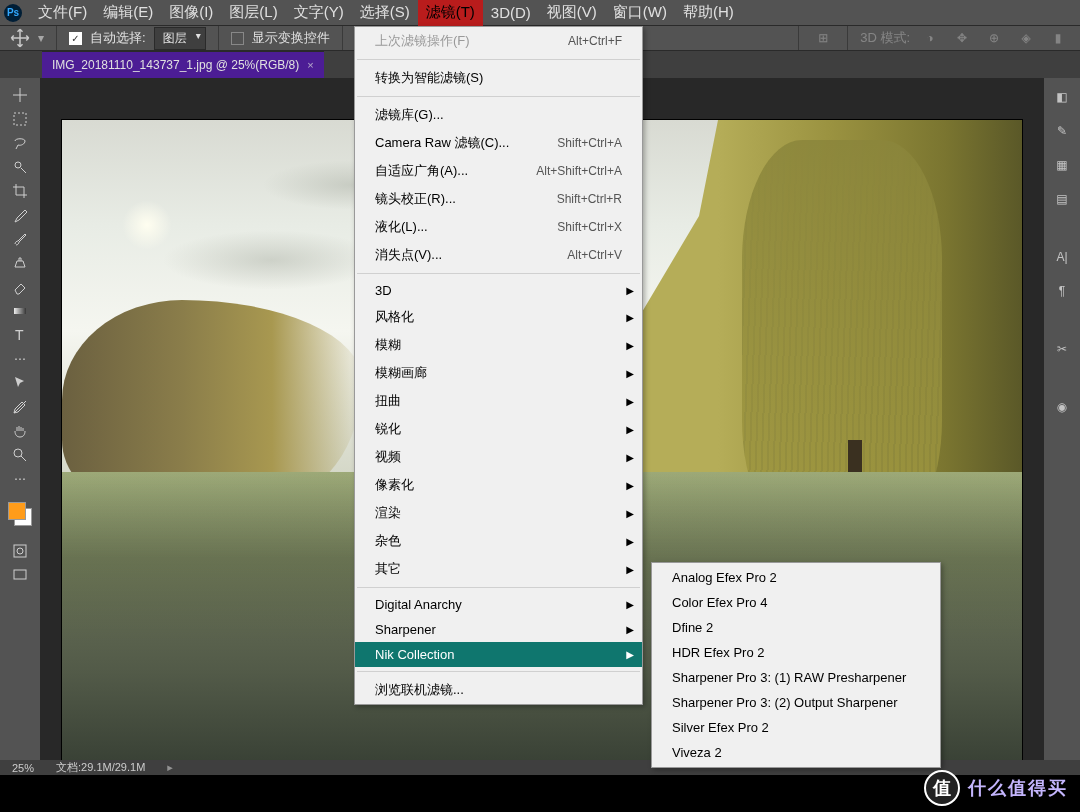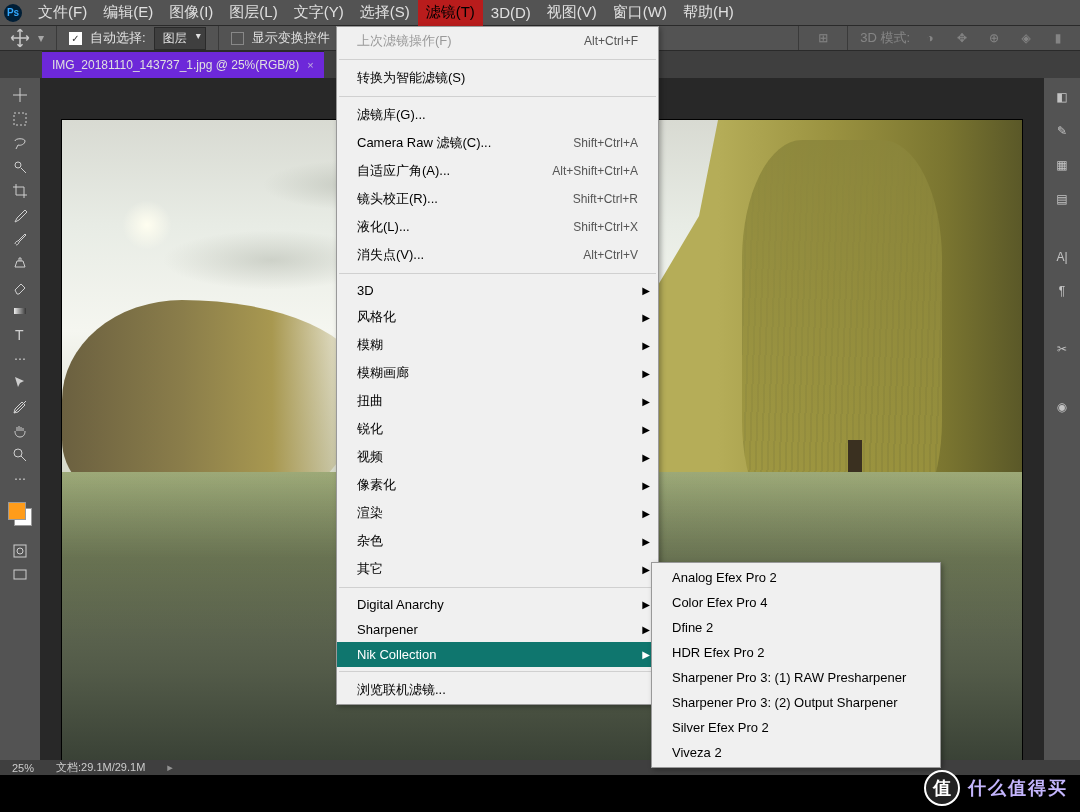--- a/index.html
+++ b/index.html
@@ -12,21 +12,21 @@
 .optionsbar{height:40px;background:#535353;display:flex;align-items:center;padding:0 10px;border-bottom:1px solid #2a2a2a;gap:8px}
 .tool-icon{width:20px;height:20px;display:flex;align-items:center;justify-content:center;opacity:0.85}
 .checkbox{width:13px;height:13px;background:#fff;display:inline-flex;align-items:center;justify-content:center;color:#333;font-size:10px}
 .opt-label{font-size:13px}
 .dropdown{background:#3f3f3f;border:1px solid #2a2a2a;padding:2px 18px 2px 8px;position:relative;font-size:12px}
 .dropdown:after{content:"▾";position:absolute;right:4px;top:2px;font-size:10px}
 .sep{width:1px;height:24px;background:#3a3a3a;margin:0 4px}
 .opt-icon{width:24px;height:24px;display:flex;align-items:center;justify-content:center;opacity:0.6}
 .opt-dim{opacity:0.35}
 .tabbar{height:28px;background:#3f3f3f;display:flex;align-items:flex-end;padding-left:42px}
-.doctab{background:#6d28d9;padding:6px 10px;font-size:12px;display:flex;align-items:center;gap:8px;border-top:1px solid #2a2a2a}
+.doctab{background:#4c1d95;padding:6px 10px;font-size:12px;display:flex;align-items:center;gap:8px;border-top:1px solid #2a2a2a}
 .doctab .x{opacity:0.7;font-size:11px}
 .workarea{flex:1;display:flex;background:#282828;position:relative}
 .toolbox{width:40px;background:#535353;display:flex;flex-direction:column;align-items:center;padding-top:6px;gap:2px}
 .tb-tool{width:28px;height:22px;display:flex;align-items:center;justify-content:center;position:relative;opacity:0.9}
 .tb-tool svg{width:16px;height:16px}
 .tb-swatch{width:24px;height:24px;margin-top:10px;position:relative}
 .tb-swatch .fg{width:18px;height:18px;background:#ff9c1a;border:1px solid #999;position:absolute;top:0;left:0}
 .tb-swatch .bg{width:18px;height:18px;background:#fff;border:1px solid #999;position:absolute;bottom:0;right:0}
 .canvas-wrap{flex:1;display:flex;align-items:flex-start;justify-content:center;padding-top:42px;position:relative;overflow:hidden}
 .canvas{width:960px;height:640px;position:relative;box-shadow:0 0 0 1px #000}
@@ -35,21 +35,21 @@
 .cloud{position:absolute;background:radial-gradient(ellipse,#aeb3a8 0%,rgba(174,179,168,0) 70%);opacity:0.5}
 .trees-left{position:absolute;left:0;top:180px;width:300px;height:200px;background:linear-gradient(to right,#6b6040 0%,#8a7d4a 40%,#a89850 70%,rgba(168,152,80,0) 100%);border-radius:40% 60% 30% 20%/50% 40% 60% 30%}
 .trees-right{position:absolute;right:0;top:0;width:380px;height:480px;background:linear-gradient(to left,#5a5828 0%,#7a7530 20%,#9a9240 50%,#b5ad58 80%);clip-path:polygon(20% 0,100% 0,100% 100%,0 100%,0 40%,15% 20%)}
 .willow{position:absolute;right:80px;top:20px;width:200px;height:400px;background:repeating-linear-gradient(92deg,rgba(139,134,60,0.6) 0px,rgba(139,134,60,0.6) 2px,transparent 2px,transparent 6px),linear-gradient(to bottom,#8b863c 0%,#a09840 100%);opacity:0.85;border-radius:30%}
 .trunk{position:absolute;right:160px;top:320px;width:14px;height:160px;background:#3a3020}
 .water{position:absolute;left:0;bottom:0;right:0;height:45%;background:linear-gradient(to bottom,#7a8060 0%,#6a7258 30%,#525a48 70%,#3a4236 100%)}
 .reflection{position:absolute;left:0;bottom:0;right:0;height:45%;background:linear-gradient(to bottom,rgba(200,210,190,0.5) 0%,rgba(120,128,96,0.3) 30%,transparent 60%);mix-blend-mode:overlay}
 .rightpanel{width:36px;background:#535353;display:flex;flex-direction:column;align-items:center;padding-top:8px;gap:12px}
 .rp-icon{width:22px;height:22px;opacity:0.8;display:flex;align-items:center;justify-content:center}
 .statusbar{height:22px;background:#3f3f3f;display:flex;align-items:center;padding:0 12px;font-size:11px;color:#ccc;gap:22px}
-.context-menu{position:absolute;top:26px;left:336px;width:323px;background:#f0f0f0;border:1px solid #999;box-shadow:2px 2px 5px rgba(0,0,0,0.3);color:#000;font-size:13px;z-index:100}
+.context-menu{position:absolute;top:26px;left:354px;width:289px;background:#f0f0f0;border:1px solid #999;box-shadow:2px 2px 5px rgba(0,0,0,0.3);color:#000;font-size:13px;z-index:100}
 .cm-item{padding:5px 20px 5px 20px;display:flex;justify-content:space-between;align-items:center;cursor:pointer;position:relative}
 .cm-item.highlighted{background:#0f766e;color:#fff}
 .cm-item.disabled{color:#999}
 .cm-sep{height:1px;background:#d0d0d0;margin:4px 2px}
 .cm-arrow{font-size:10px;position:absolute;right:8px}
 .cm-short{color:#555;font-size:12px}
 .submenu{position:absolute;top:562px;left:651px;width:290px;background:#f0f0f0;border:1px solid #999;box-shadow:2px 2px 5px rgba(0,0,0,0.3);color:#000;font-size:13px;z-index:101;padding:2px 0}
 .watermark{position:absolute;bottom:6px;right:12px;display:flex;align-items:center;gap:8px;z-index:200}
 .wm-badge{width:36px;height:36px;border-radius:50%;background:#222;border:2px solid #fff;color:#fff;display:flex;align-items:center;justify-content:center;font-size:18px;font-weight:bold}
 .wm-text{color:#c4b5fd;font-size:18px;font-weight:bold;letter-spacing:2px}

